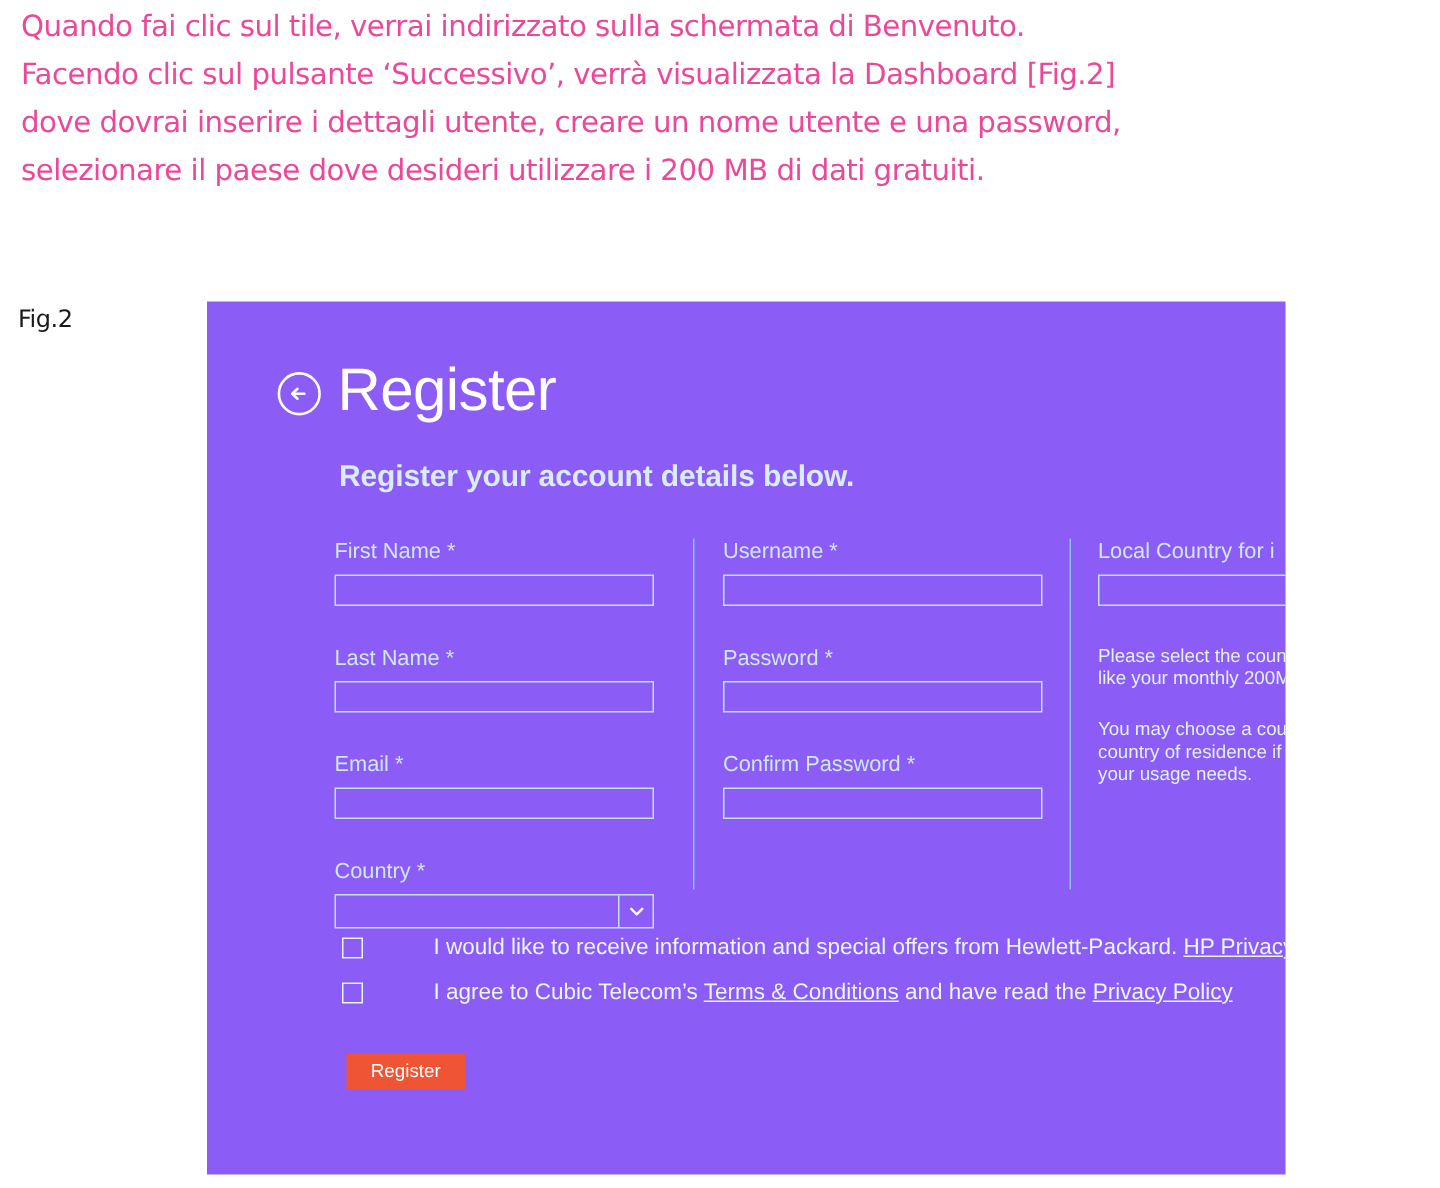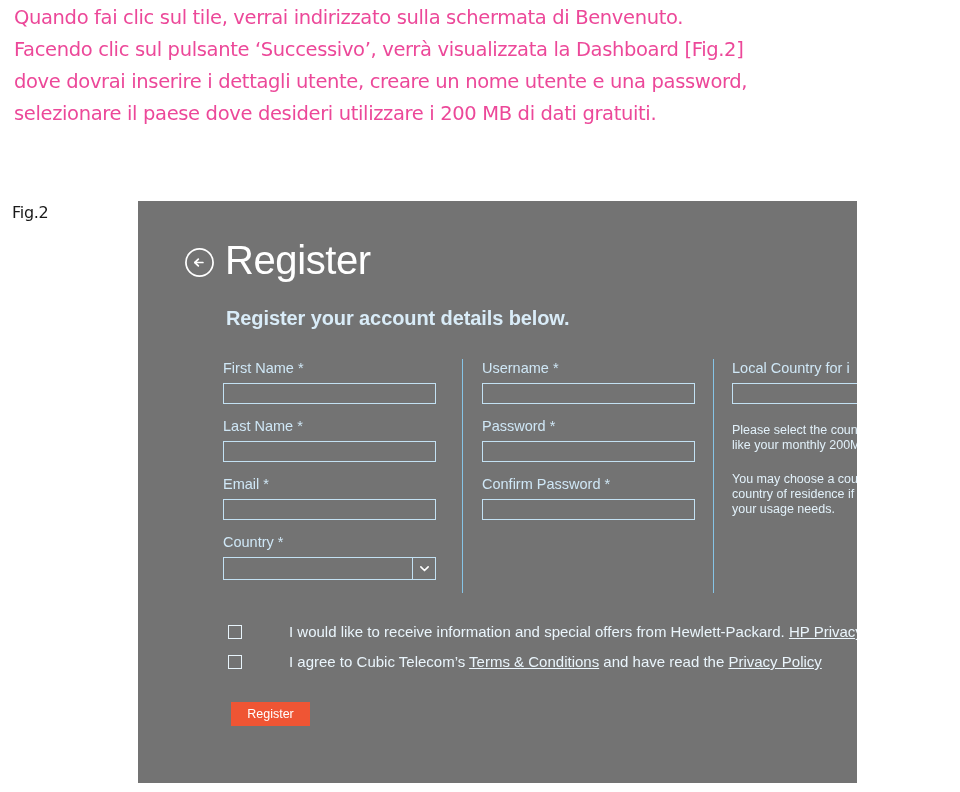--- a/index.html
+++ b/index.html
@@ -45,21 +45,21 @@
     letter-spacing: -0.3px;
   }
 
   
   #register-panel {
     position: absolute;
     left: 138px;
     top: 201px;
     width: 719px;
     height: 582px;
-    background: #737373;
+    background: #8b5cf6;
     overflow: hidden;
   }
 
   
   #panel-header {
     position: absolute;
     left: 46px;
     top: 37px;
     display: flex;
     align-items: center;
@@ -104,21 +104,21 @@
 
   
   .form-col {
     position: absolute;
     top: 158px;
   }
   #col-left   { left: 85px;  width: 215px; }
   #col-middle { left: 344px; width: 215px; }
   #col-right  { left: 594px; width: 185px; }
 
-  .field { margin-bottom: 13px; }
+  .field { margin-bottom: 26px; }
   .field-label {
     color: #cfe7f6;
     font-size: 14.5px;
     font-weight: 400;
     line-height: 18px;
     margin-bottom: 6px;
     white-space: nowrap;
   }
   .field-input {
     box-sizing: border-box;

